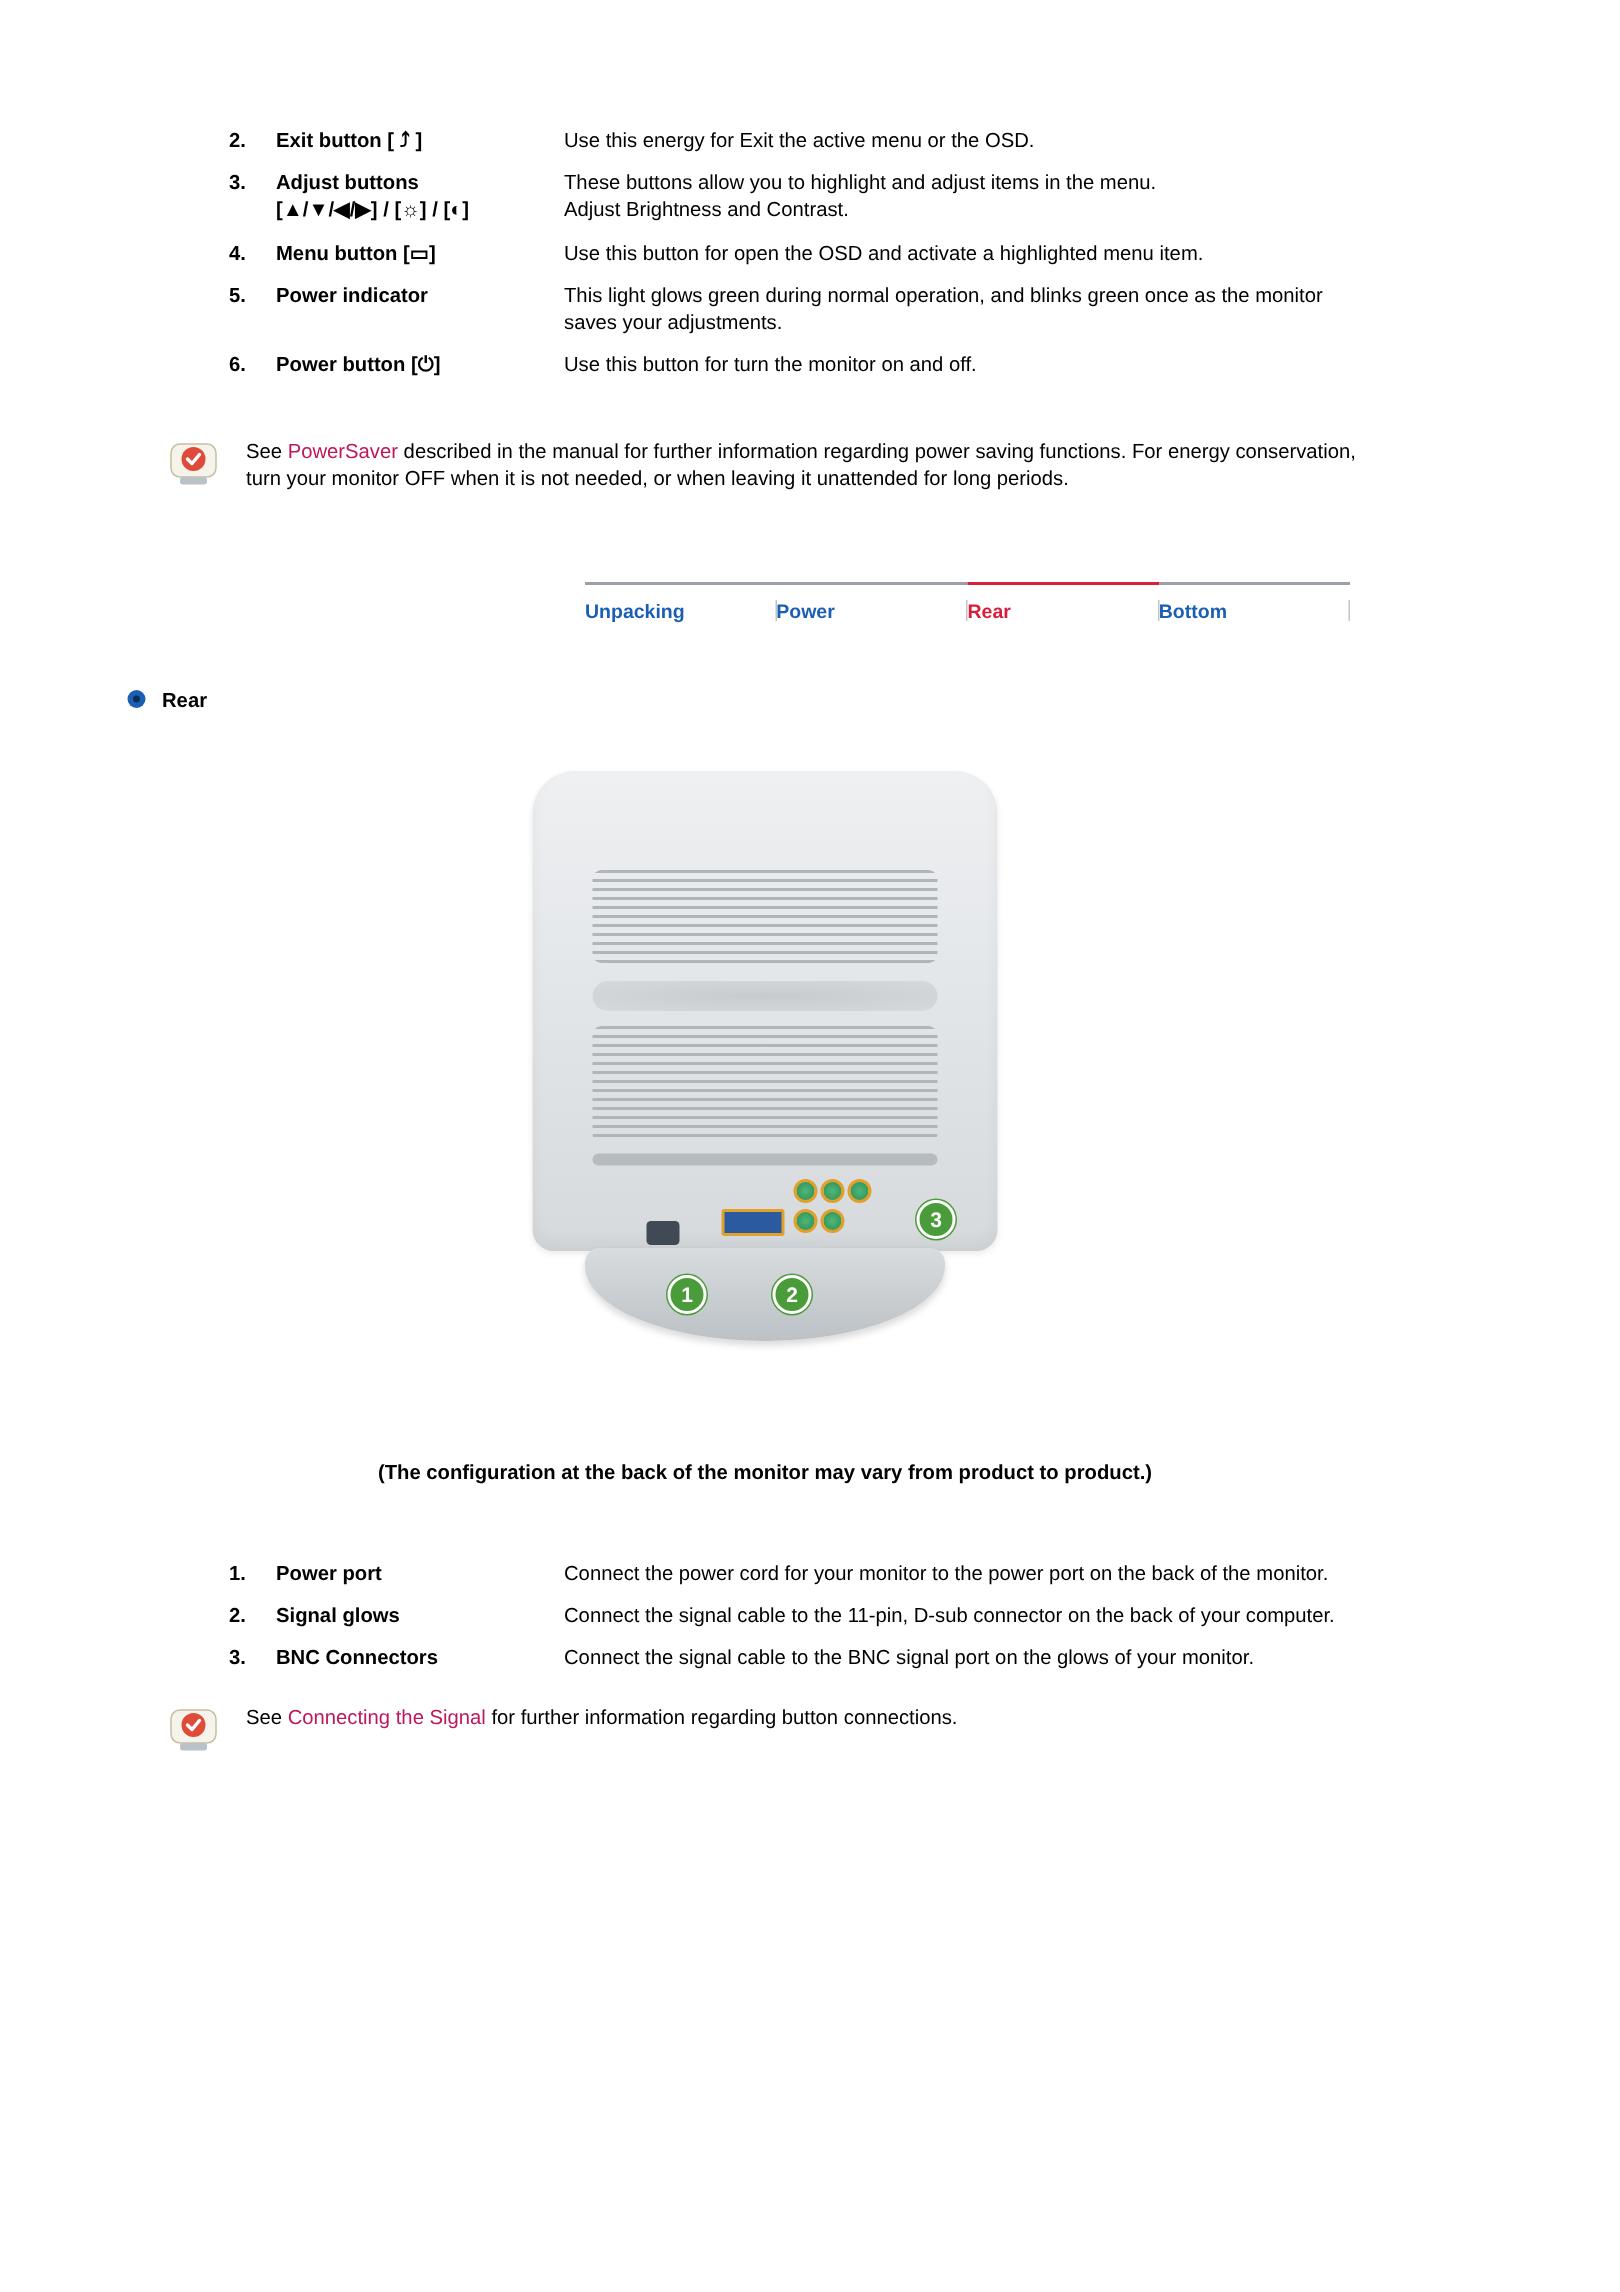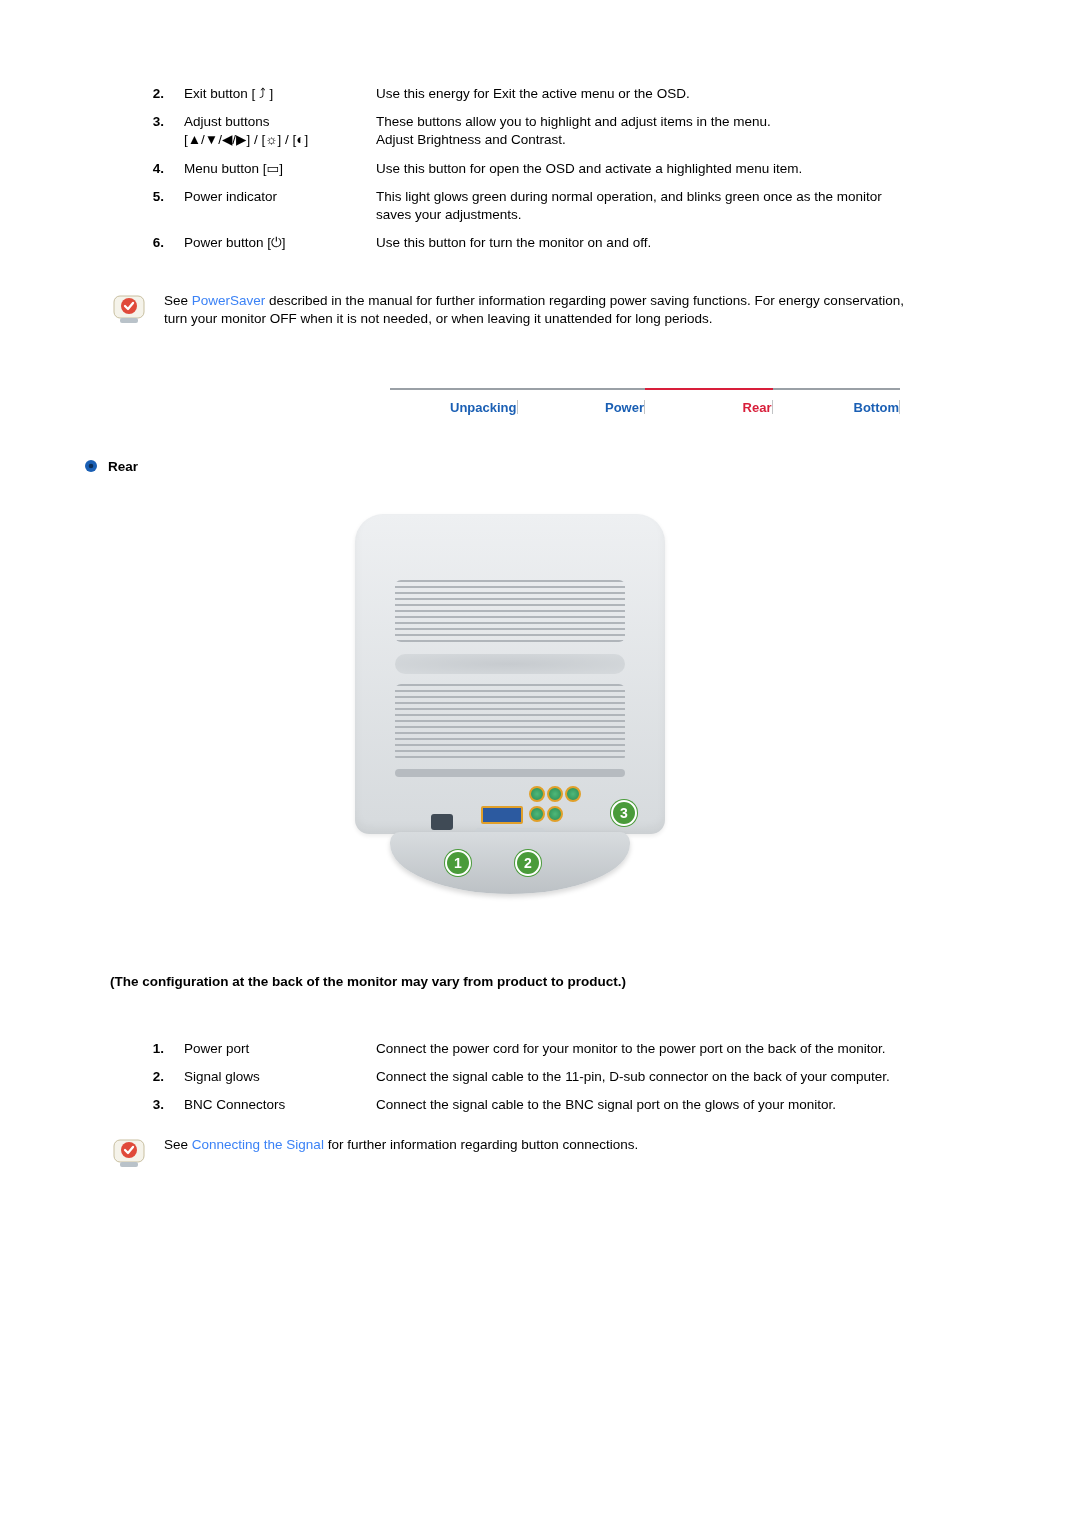--- a/index.html
+++ b/index.html
@@ -30,21 +30,21 @@
     line-height: 1.35;
   }
   .col-num {
     width: 48px;
     font-weight: bold;
     text-align: right;
     padding-right: 14px !important;
   }
   .col-term {
     width: 180px;
-    font-weight: normal;
+    font-weight: bold;
     margin-left: 44px;
   }
   .col-desc {
     width: auto;
   }
   .note-row {
     display: flex;
     margin-top: 34px;
   }
   .note-icon {
@@ -54,40 +54,40 @@
     margin-left: 2px;
     margin-right: 18px;
     position: relative;
   }
   .note-icon svg { display: block; }
   .note-text {
     line-height: 1.35;
     padding-top: 0;
   }
   .note-text .link, a.link {
-    color: #3b82f6;
+    color: #be185d;
     text-decoration: none;
   }
   .tabs-strip {
     margin: 60px 0 40px 0;
     margin-left: 280px;
     width: 510px;
   }
   .tabs-line {
     height: 2px;
     display: flex;
   }
   .tabs-line .seg { flex: 1; }
   .tabs {
     display: flex;
     margin-top: 6px;
   }
   .tab {
     flex: 1;
-    text-align: right;
+    text-align: left;
     color: #1a5fb4;
     font-size: 13px;
     font-weight: bold;
     position: relative;
     padding: 4px 0;
   }
   .tabs .sep {
     width: 1px;
     background: #c2c4c6;
     height: 14px;
@@ -192,20 +192,21 @@
     font-size: 14px;
     display: flex;
     align-items: center; justify-content: center;
     border: 2px solid #fff;
     box-shadow: 0 0 0 1px #4a9b3a;
   }
   .co1 { left: 100px; top: 336px; }
   .co2 { left: 170px; top: 336px; }
   .co3 { left: 266px; top: 286px; }
   .figure-note {
+    text-align: center;
     font-weight: bold;
     margin: 10px 0 46px 0;
   }
   .note-row2 { margin-top: 16px; }
 </style>
 </head>
 <body>
 
 <div class="page">
   <div class="content">

